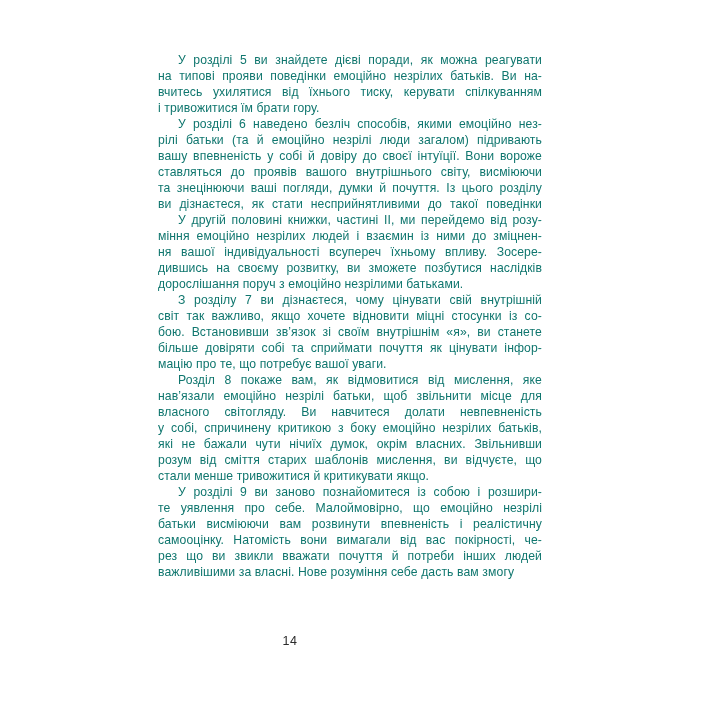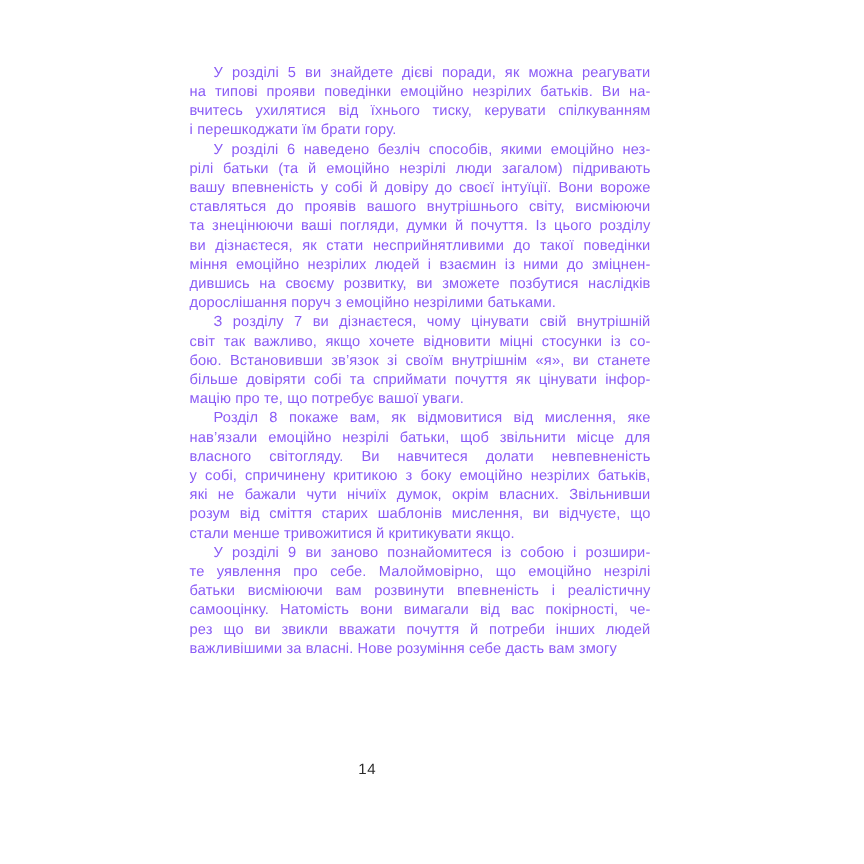--- a/index.html
+++ b/index.html
@@ -37,50 +37,52 @@
   }
   .line.last {
     text-align-last: left;
   }
   .line.first {
     text-indent: 20px;
   }
   .page-number {
     position: absolute;
     top: 633px;
-    left: 16px;
+    left: 0;
     width: 580px;
     text-align: center;
     font-size: 12.5px;
     line-height: 16px;
     color: #2b2b2b;
     letter-spacing: 0.5px;
   }
 </style>
 </head>
 <body>
 
 <div class="page" style="background: rgb(255, 255, 255);">
-  <div class="text-block" id="text-block" style="color: #8b5cf6;">
+  <div class="text-block" id="text-block" style="color: #0f766e;">
       <div class="paragraph">
         <div class="line first">У розділі 5 ви знайдете дієві поради, як можна реагувати</div>
         <div class="line">на типові прояви поведінки емоційно незрілих батьків. Ви на-</div>
         <div class="line">вчитесь ухилятися від їхнього тиску, керувати спілкуванням</div>
-        <div class="line last">і перешкоджати їм брати гору.</div>
+        <div class="line last">і тривожитися їм брати гору.</div>
       </div>
       <div class="paragraph">
         <div class="line first">У розділі 6 наведено безліч способів, якими емоційно нез-</div>
         <div class="line">рілі батьки (та й емоційно незрілі люди загалом) підривають</div>
         <div class="line">вашу впевненість у собі й довіру до своєї інтуїції. Вони вороже</div>
         <div class="line">ставляться до проявів вашого внутрішнього світу, висміюючи</div>
         <div class="line">та знецінюючи ваші погляди, думки й почуття. Із цього розділу</div>
         <div class="line">ви дізнаєтеся, як стати несприйнятливими до такої поведінки</div>
       </div>
       <div class="paragraph">
+        <div class="line first">У другій половині книжки, частині II, ми перейдемо від розу-</div>
         <div class="line">міння емоційно незрілих людей і взаємин із ними до зміцнен-</div>
+        <div class="line">ня вашої індивідуальності всупереч їхньому впливу. Зосере-</div>
         <div class="line">дившись на своєму розвитку, ви зможете позбутися наслідків</div>
         <div class="line last">дорослішання поруч з емоційно незрілими батьками.</div>
       </div>
       <div class="paragraph">
         <div class="line first">З розділу 7 ви дізнаєтеся, чому цінувати свій внутрішній</div>
         <div class="line">світ так важливо, якщо хочете відновити міцні стосунки із со-</div>
         <div class="line">бою. Встановивши зв’язок зі своїм внутрішнім «я», ви станете</div>
         <div class="line">більше довіряти собі та сприймати почуття як цінувати інфор-</div>
         <div class="line last">мацію про те, що потребує вашої уваги.</div>
       </div>

